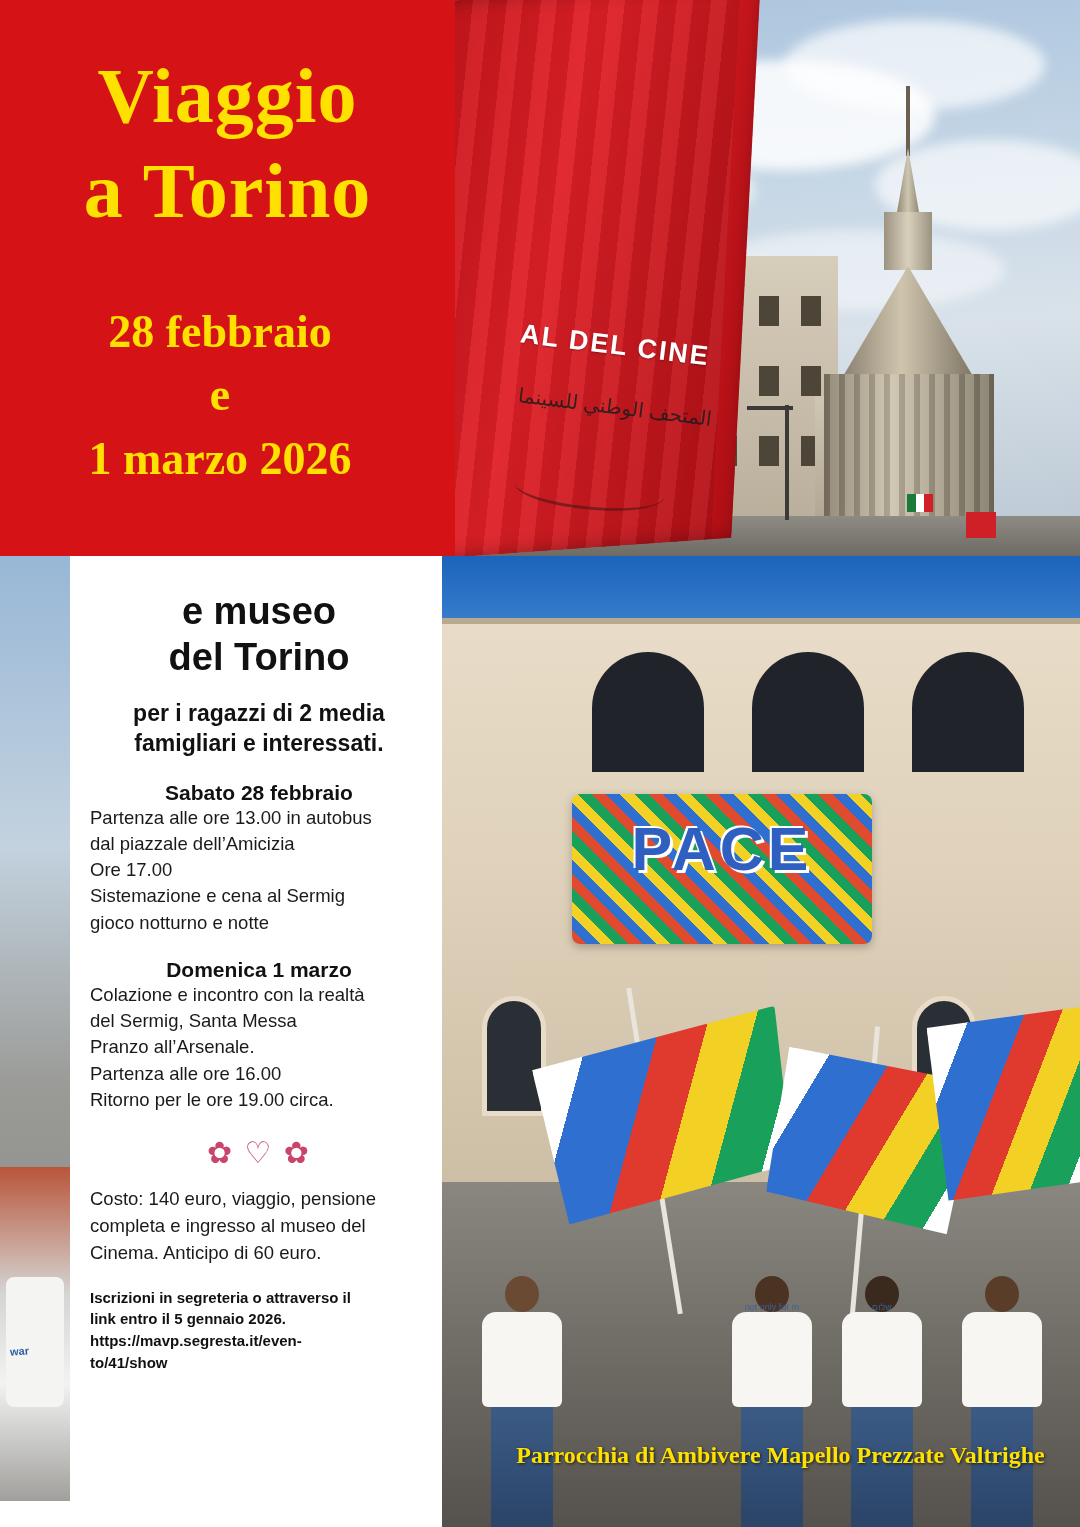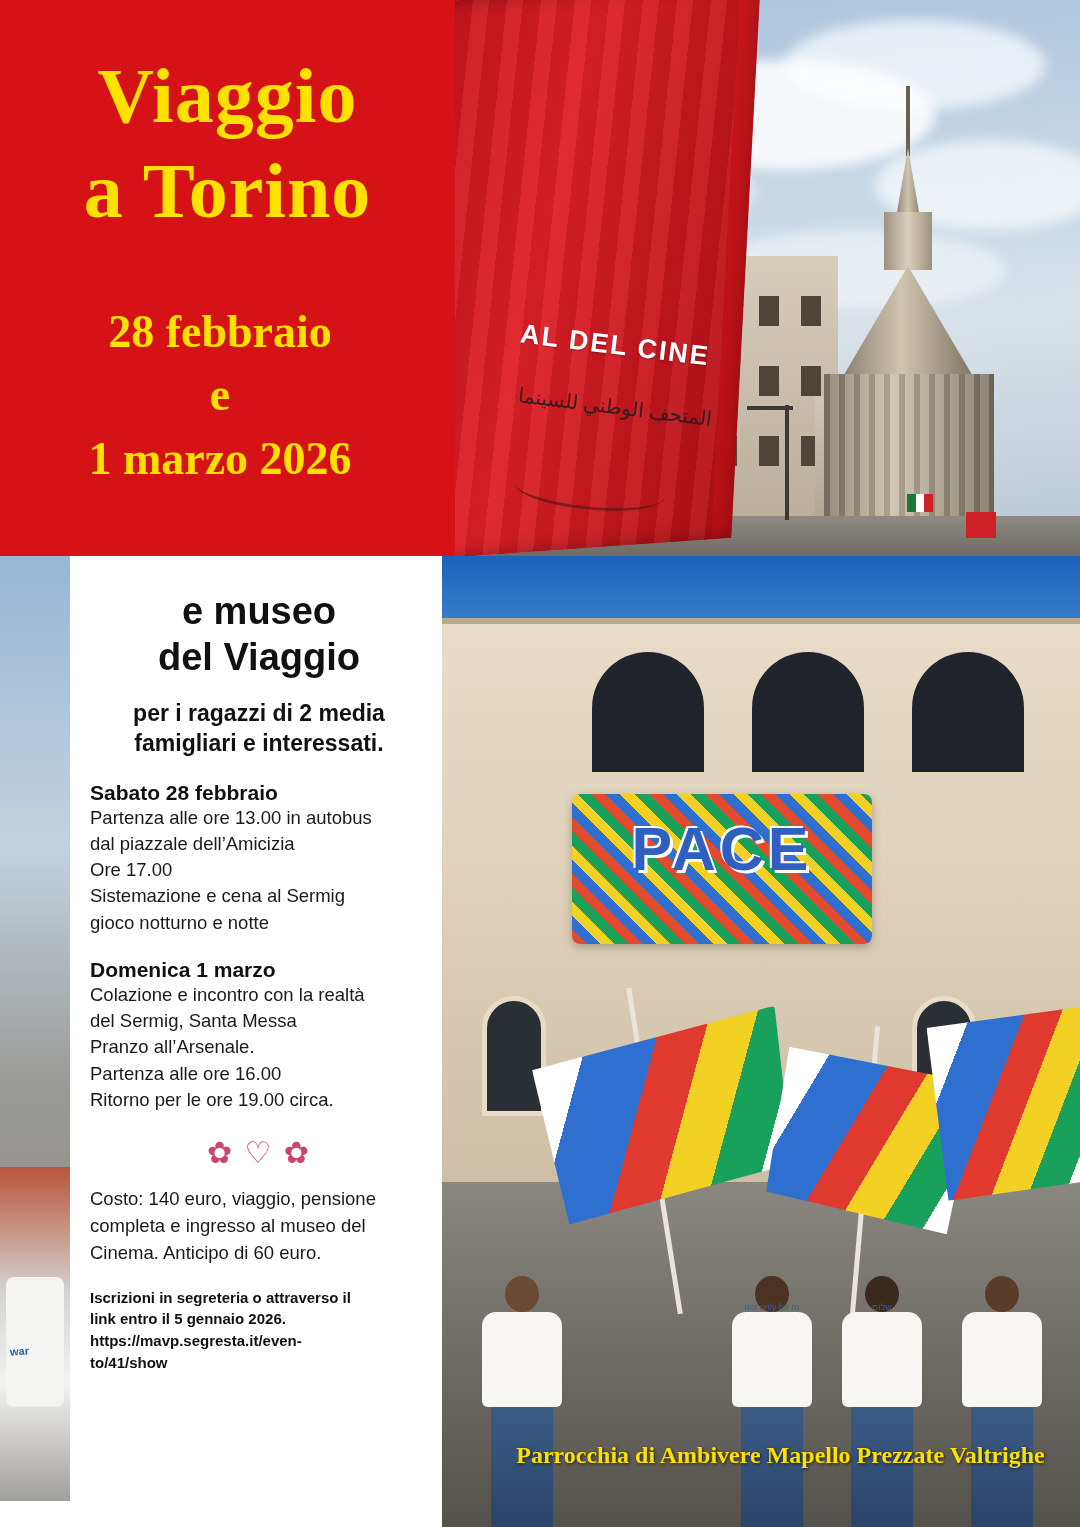--- a/index.html
+++ b/index.html
@@ -268,20 +268,21 @@
     font-weight: bold;
     line-height: 1.3;
     color: #111111;
     margin-top: 18px;
   }
   .day-title {
     font-size: 21px;
     font-weight: bold;
     color: #111111;
     margin-top: 22px;
+    text-align: center;
   }
   .body-line {
     font-size: 18.5px;
     line-height: 1.42;
     color: #1a1a1a;
   }
   .ornament {
     text-align: center;
     color: #c9456b;
     font-size: 30px;
@@ -495,21 +496,21 @@
     <div class="left-strip">
       <div class="strip-person">
         <div class="strip-shirt"></div>
       </div>
       <div class="strip-text">war</div>
     </div>
 
     <div class="text-panel">
       <div class="heading">
         <div>e museo</div>
-        <div>del Viaggio</div>
+        <div>del Torino</div>
       </div>
 
       <div class="subheading">
         <div>per i ragazzi di 2 media</div>
         <div>famigliari e interessati.</div>
       </div>
 
       <div>
         <div class="day-title">Sabato 28 febbraio</div>
         <div class="body-line">Partenza alle ore 13.00 in autobus</div>

